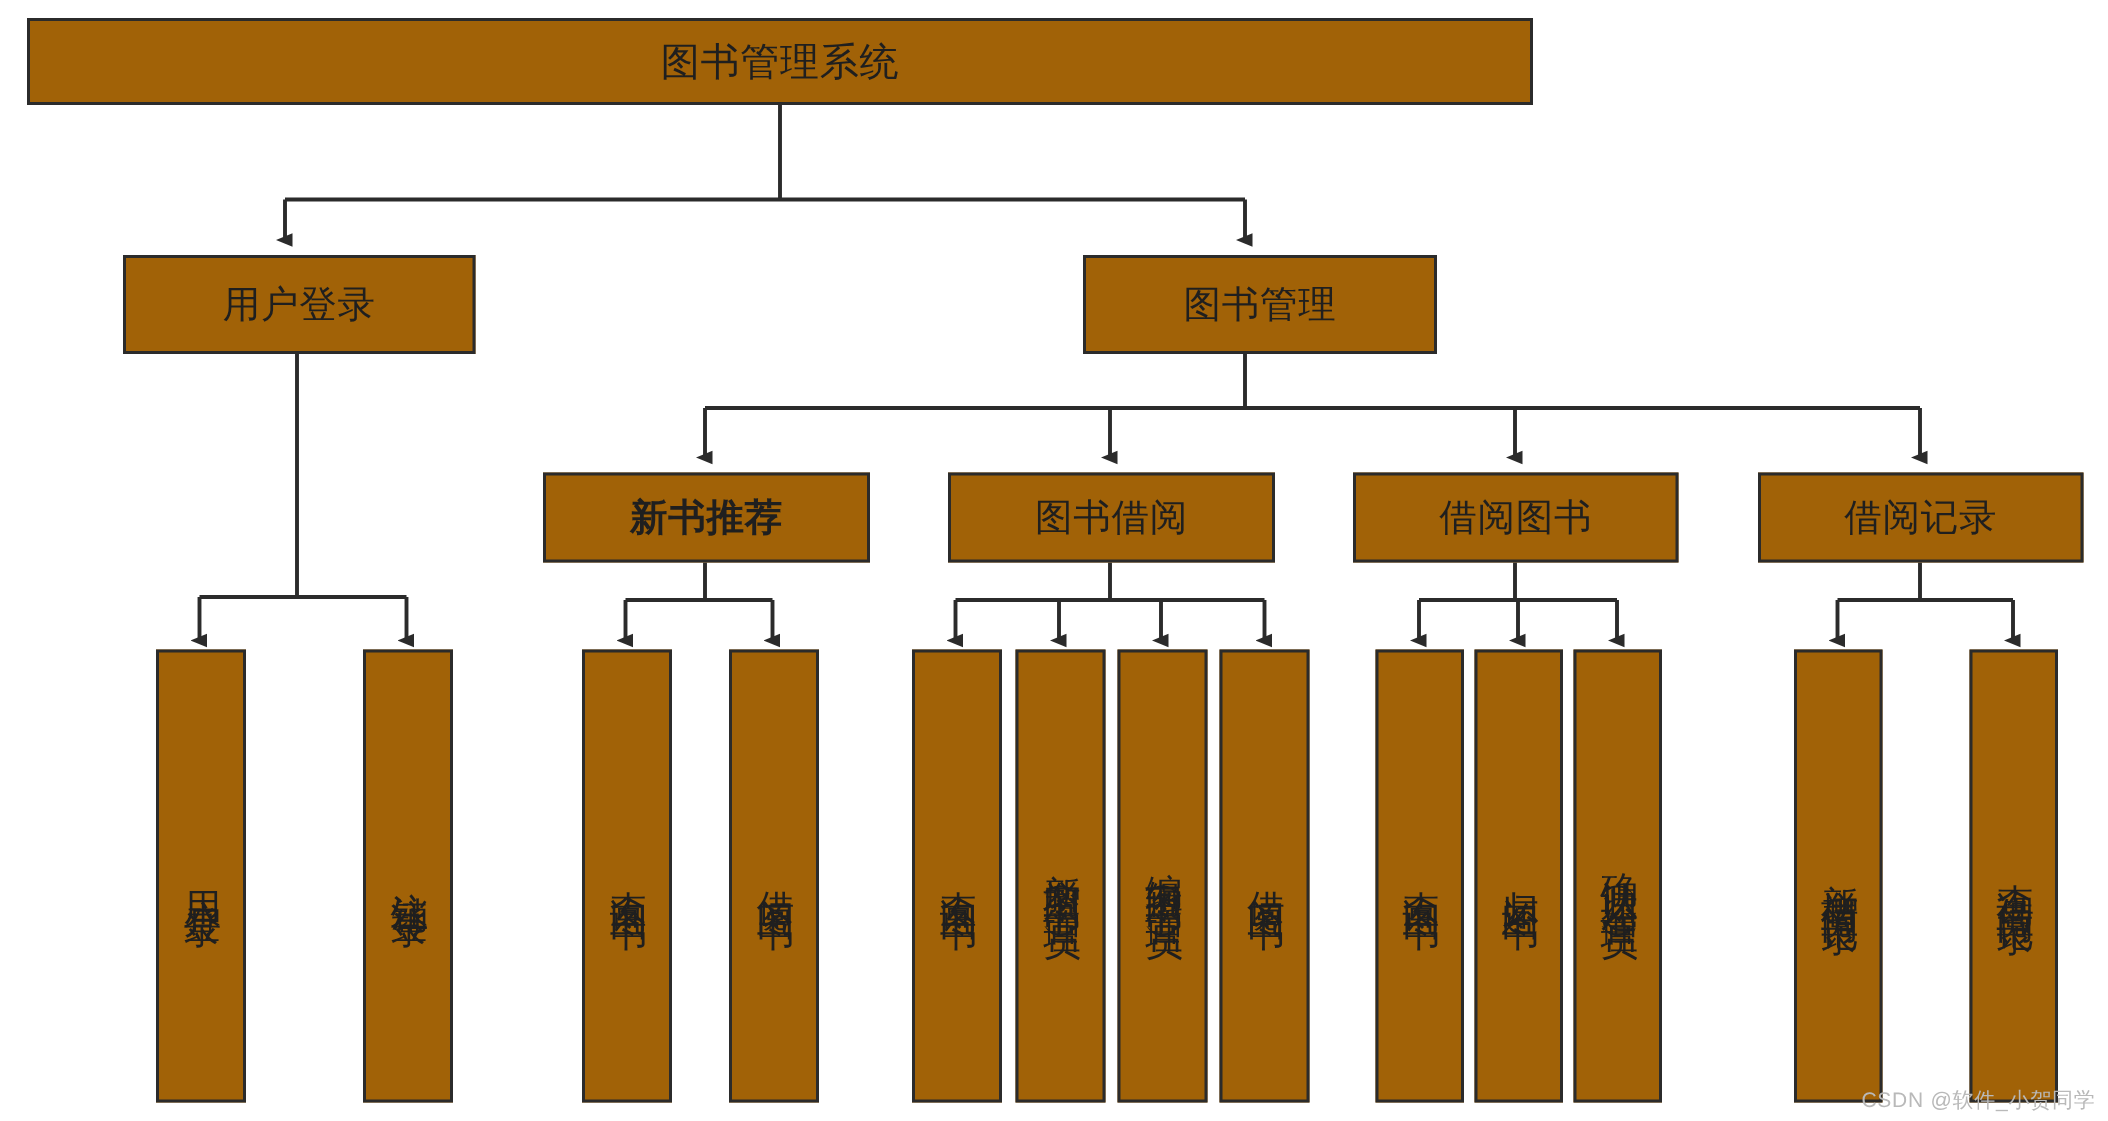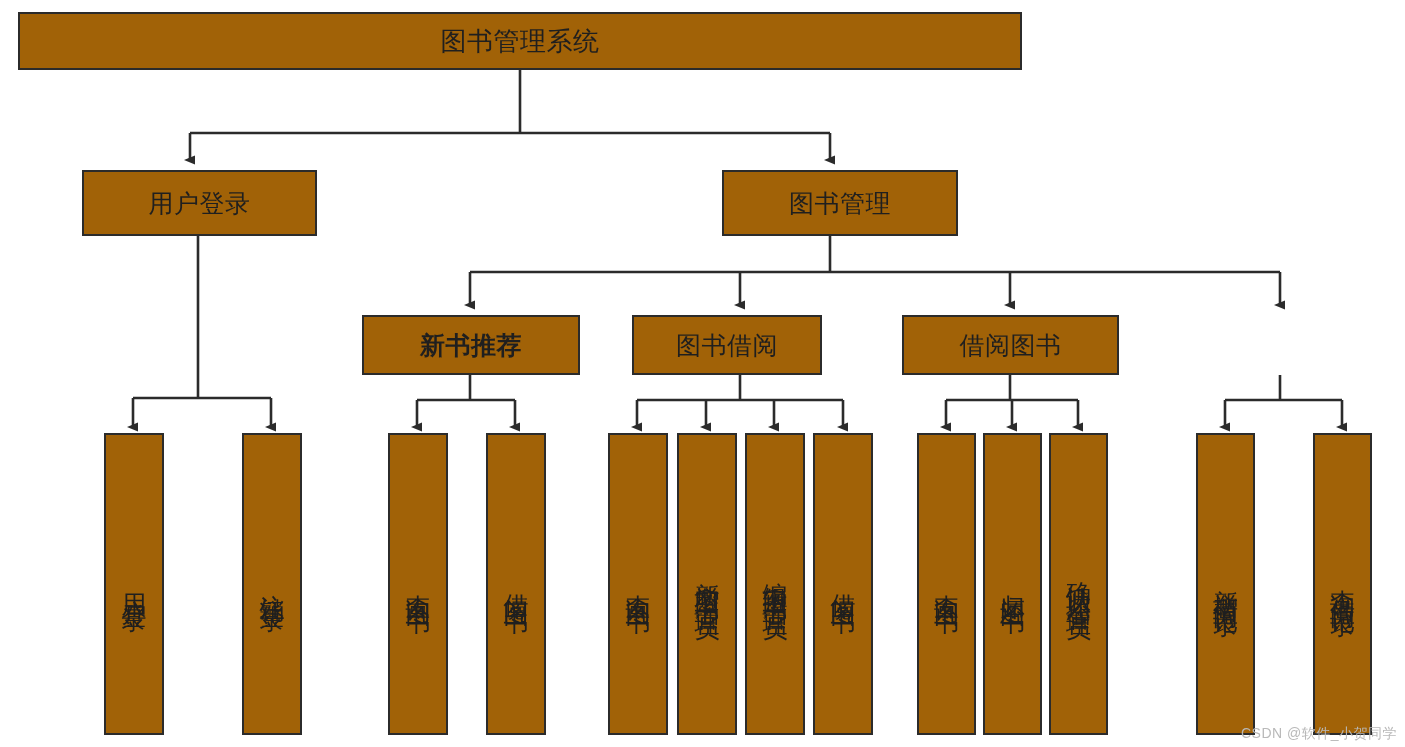--- a/index.html
+++ b/index.html
@@ -139,26 +139,29 @@
   <div class="node h" style="left:82px; top:170px; width:235px; height:66px;">
     <span class="node-label">用户登录</span>
   </div>
   <div class="node h" style="left:712px; top:170px; width:236px; height:66px;margin-left:10px;">
     <span class="node-label">图书管理</span>
   </div>
 
   <div class="node h" style="left:362px; top:315px; width:218px; height:60px;font-weight:bold;">
     <span class="node-label">新书推荐</span>
   </div>
-  <div class="node h" style="left:632px; top:315px; width:190px; height:60px;">
+  <div class="node h" style="left:632px; top:315px; width:218px; height:60px;">
     <span class="node-label">图书借阅</span>
   </div>
   <div class="node h" style="left:902px; top:315px; width:217px; height:60px;">
     <span class="node-label">借阅图书</span>
   </div>
+  <div class="node h" style="left:1172px; top:315px; width:217px; height:60px;">
+    <span class="node-label">借阅记录</span>
+  </div>
 
   <div class="node v" style="left:104px; top:433px; width:60px; height:302px;">
     <span class="node-label">用户登录</span>
   </div>
   <div class="node v" style="left:242px; top:433px; width:60px; height:302px;">
     <span class="node-label">注销登录</span>
   </div>
 
   <div class="node v" style="left:388px; top:433px; width:60px; height:302px;">
     <span class="node-label">查询图书</span>

